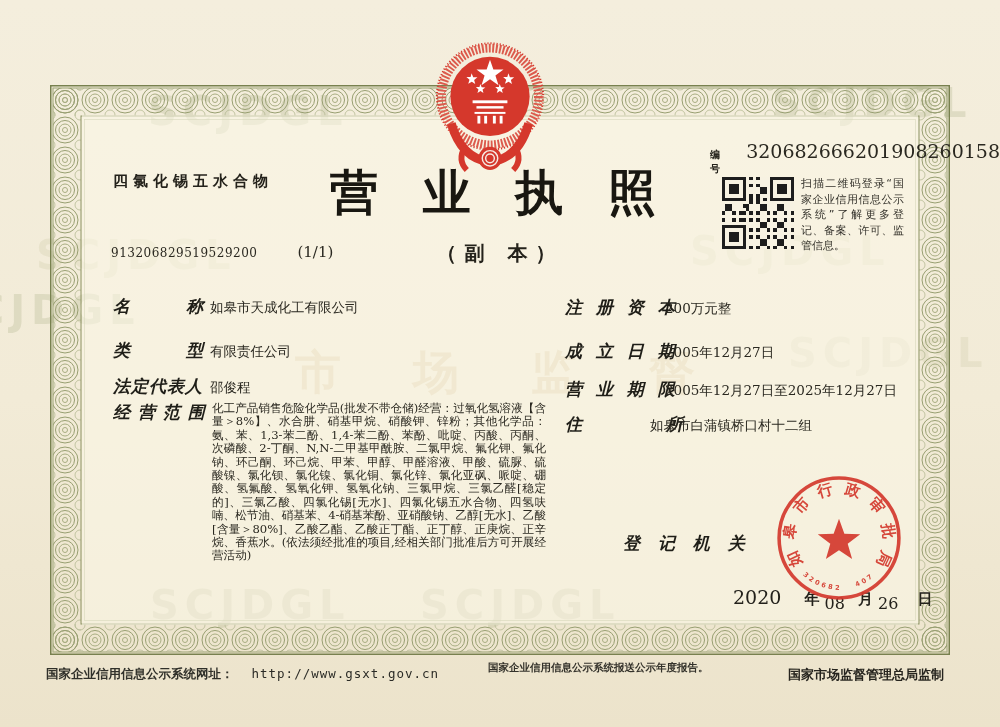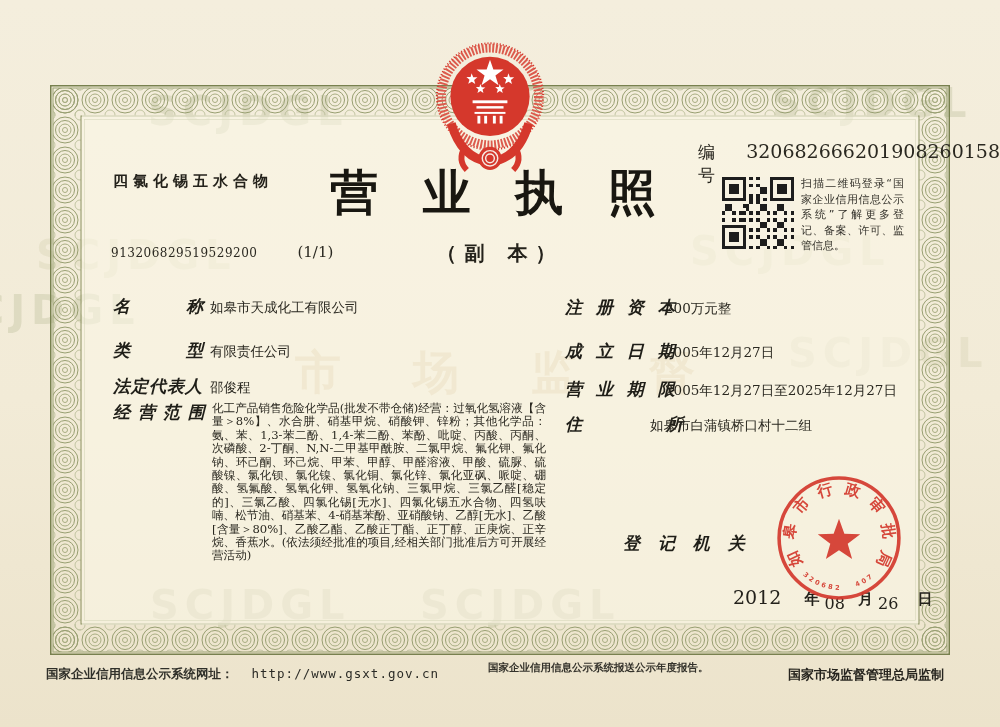--- a/index.html
+++ b/index.html
@@ -20,21 +20,21 @@
   .value{font-family:"DejaVu Serif","Liberation Serif",serif;font-size:13.5px;color:#2a2820;}
   .credit-label{left:113px;top:172px;font-size:15px;font-weight:600;letter-spacing:5px;color:#24221b;}
   .credit-row{left:111px;top:202px;display:flex;align-items:baseline;}
   .credit-value{font-family:"DejaVu Serif","Liberation Serif",serif;font-size:12px;letter-spacing:0.5px;color:#2a2820;margin-top:44px;}
   .credit-page{font-family:"DejaVu Serif","Liberation Serif",serif;font-size:15px;margin-left:40px;color:#2a2820;}
   .doc-title{left:310px;top:166px;width:380px;text-align:center;font-size:48px;line-height:1.1;
     font-weight:900;letter-spacing:14px;color:#191711;}
   .doc-subtitle{left:310px;top:240px;width:380px;text-align:center;font-size:20px;
     font-weight:600;letter-spacing:8px;color:#24221b;}
   .serial{left:698px;top:140px;display:flex;align-items:baseline;}
-  .serial-label{font-size:17px;font-weight:400;letter-spacing:6px;color:#24221b;}
+  .serial-label{font-size:10px;font-weight:700;letter-spacing:6px;color:#24221b;text-align:center;}
   .serial-value{font-family:"DejaVu Serif","Liberation Serif",serif;font-size:19px;margin-left:8px;color:#2a2820;}
   .qr{left:722px;top:177px;width:72px;height:72px;}
   .qr-caption{left:801px;top:176px;width:103px;font-size:11px;line-height:15.5px;
     text-align:justify;color:#33312a;font-weight:500;}
   .scope-text{left:212px;top:402px;width:334px;font-family:"DejaVu Serif","Liberation Serif",serif;
     font-size:11.6px;line-height:13.4px;text-align:justify;color:#2a2820;}
   .authority{left:623px;top:532px;letter-spacing:6px;}
   .seal{position:absolute;left:773px;top:472px;width:132px;height:132px;z-index:4;opacity:0.93;}
   .date-line{left:733px;top:586px;z-index:3;white-space:nowrap;}
   .date-line .num{font-family:"DejaVu Serif","Liberation Serif",serif;font-size:19px;color:#23211b;}
@@ -265,21 +265,21 @@
       <text x="42.643071513757064" y="110.83849636125753" font-size="6.5" font-weight="700" fill="#d43b2f" text-anchor="middle" transform="rotate(26 42.643071513757064 110.83849636125753)">0</text>
       <text x="49.240133286877665" y="113.50388233105284" font-size="6.5" font-weight="700" fill="#d43b2f" text-anchor="middle" transform="rotate(18 49.240133286877665 113.50388233105284)">6</text>
       <text x="56.14394293898655" y="115.2251954036226" font-size="6.5" font-weight="700" fill="#d43b2f" text-anchor="middle" transform="rotate(10 56.14394293898655 115.2251954036226)">8</text>
       <text x="63.22012566817246" y="115.96893217797388" font-size="6.5" font-weight="700" fill="#d43b2f" text-anchor="middle" transform="rotate(2 63.22012566817246 115.96893217797388)">2</text>
       <text x="84.10493626421152" y="112.28637658290614" font-size="6.5" font-weight="700" fill="#d43b2f" text-anchor="middle" transform="rotate(-22 84.10493626421152 112.28637658290614)">4</text>
       <text x="90.5" y="109.16729559300637" font-size="6.5" font-weight="700" fill="#d43b2f" text-anchor="middle" transform="rotate(-30 90.5 109.16729559300637)">0</text>
       <text x="96.39873524160858" y="105.18854843394283" font-size="6.5" font-weight="700" fill="#d43b2f" text-anchor="middle" transform="rotate(-38 96.39873524160858 105.18854843394283)">7</text>
     </svg>
 
   <div class="z2 date-line">
-    <span class="num">2012</span>
+    <span class="num">2020</span>
     <span class="unit ml18">年</span>
     <span class="num small ml6">08</span>
     <span class="unit ml8">月</span>
     <span class="num small ml6">26</span>
     <span class="unit ml14">日</span>
   </div>
 
   <div class="z2 footer-left">
     <span class="footer-left-label">国家企业信用信息公示系统网址：</span>
     <span class="footer-url">http://www.gsxt.gov.cn</span>

